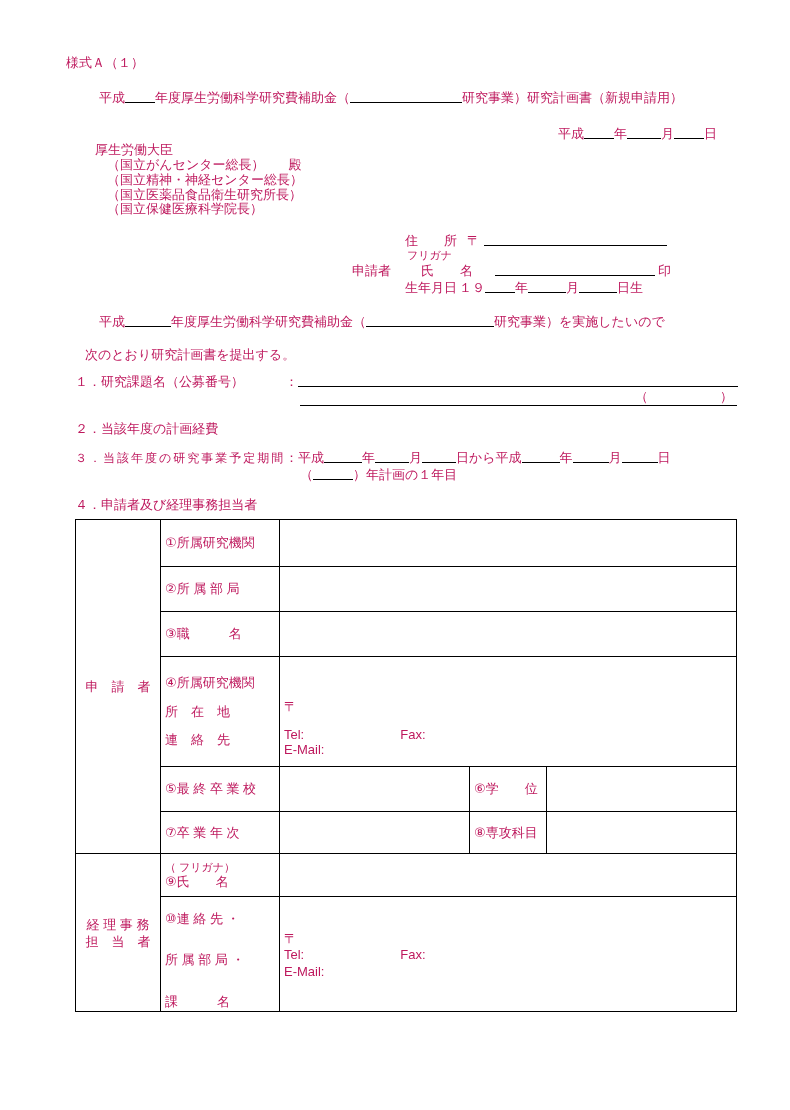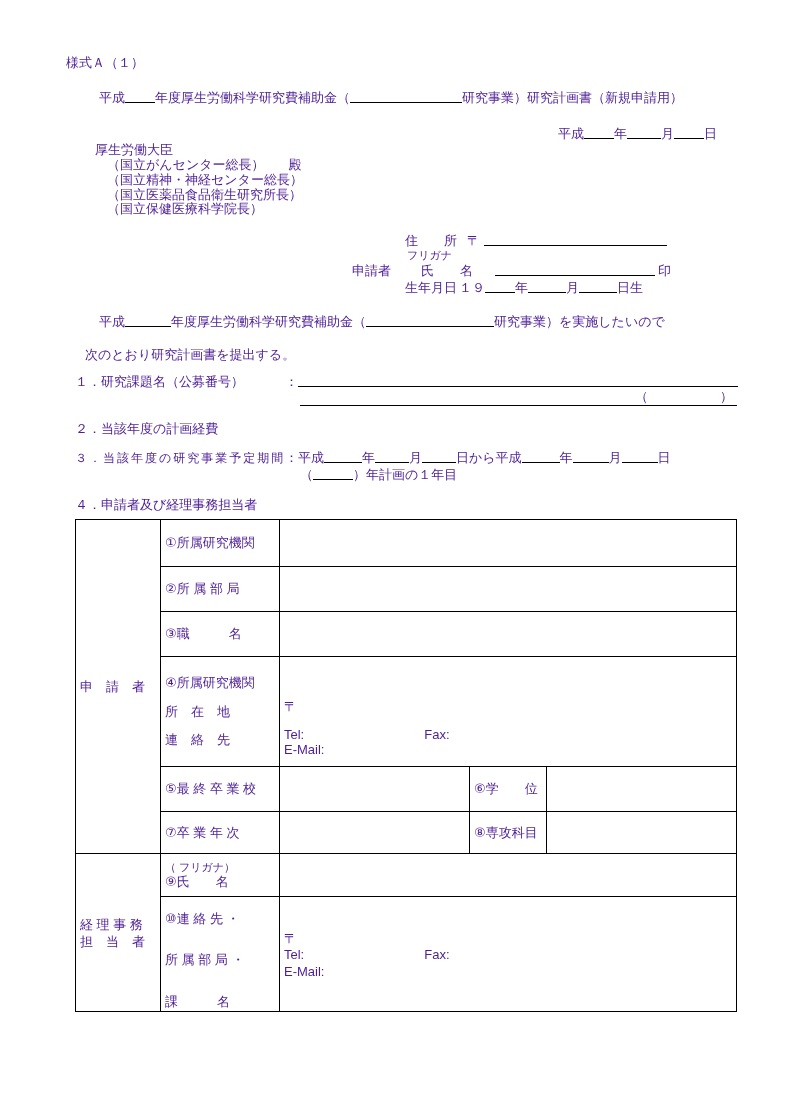--- a/index.html
+++ b/index.html
@@ -1,42 +1,42 @@
 <!DOCTYPE html>
 <html><head>
 <meta charset="utf-8">
 <style>
   * { margin:0; padding:0; box-sizing:border-box; }
   html,body { background:#fff; }
   .page {
     position:relative; width:790px; height:1094px; background:#ffffff;
     font-family:"Liberation Sans","DejaVu Sans",sans-serif;
-    font-size:13px; color:#4c1d95; line-height:1.2;
+    font-size:13px; color:#be185d; line-height:1.2;
   }
   .abs { position:absolute; white-space:nowrap; }
   .bl { display:inline-block; border-bottom:1px solid #000; height:12px; vertical-align:-1px; }
   .w30{width:30px}.w34{width:34px}.w36{width:36px}.w38{width:38px}.w40{width:40px}
   .w46{width:46px}.w72{width:72px}.w112{width:112px}.w128{width:128px}
   .w160{width:160px}.w183{width:183px}.w205{width:205px}.w440{width:440px}
   .fs11 { font-size:11px; }
   .small-spaced { font-size:12px; letter-spacing:2px; }
 
   table.form {
     position:absolute; left:75px; top:519px;
     border-collapse:collapse; table-layout:fixed; width:661px;
     font-size:13px;
   }
   table.form td { border:1px solid #000; padding:1px 4px; vertical-align:middle; overflow:hidden; }
-  td.grp { text-align:left; padding:0; }
+  td.grp { text-align:center; padding:0; }
   td.top { vertical-align:top; }
   tr.h47 td{height:47px} tr.h45 td{height:45px} tr.h42 td{height:42px}
   tr.h43 td{height:43px} tr.h110 td{height:110px} tr.h115 td{height:115px}
   .mt6{margin-top:0} .mt13{margin-top:13px} .mt21{margin-top:26px} .mt12{margin-top:12px}
   .postal4{margin-top:34px} .telfax4{margin-top:12px}
-  .faxpos{margin-left:120px}
+  .faxpos{margin-left:96px}
   .grp2line{line-height:17px}
 </style>
 </head>
 <body>
 
 <div class="page">
 
   <div class="abs" style="left:66px;top:55px">様式Ａ（１）</div>
 
   <div class="abs" style="left:99px;top:90px">

